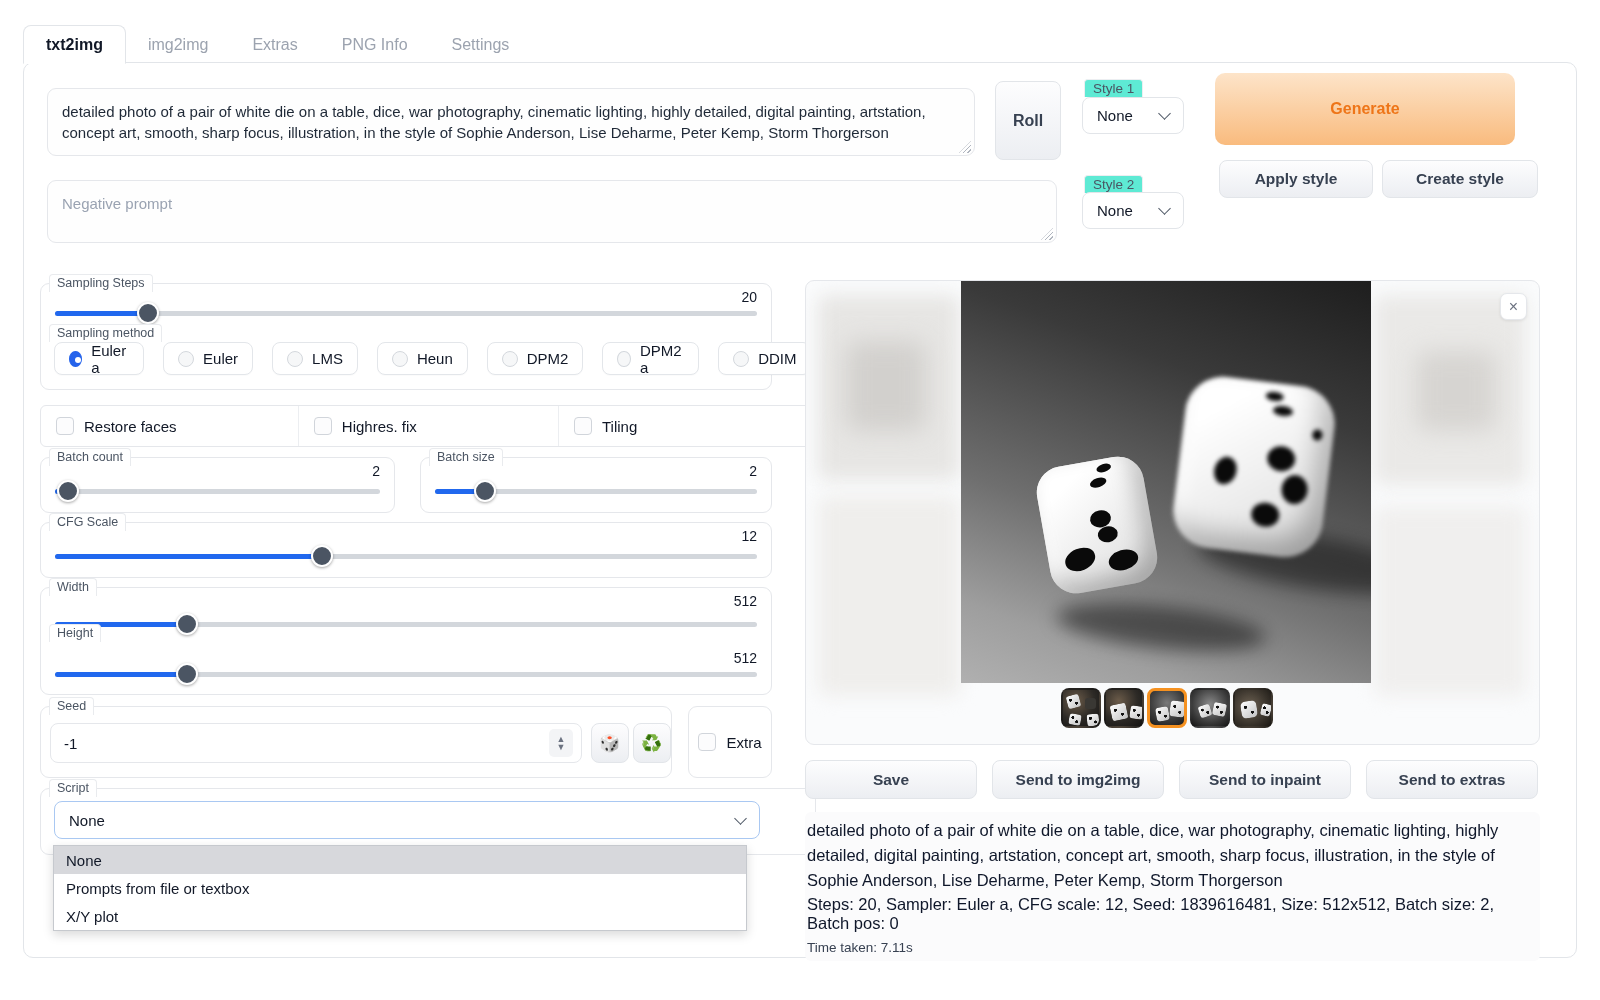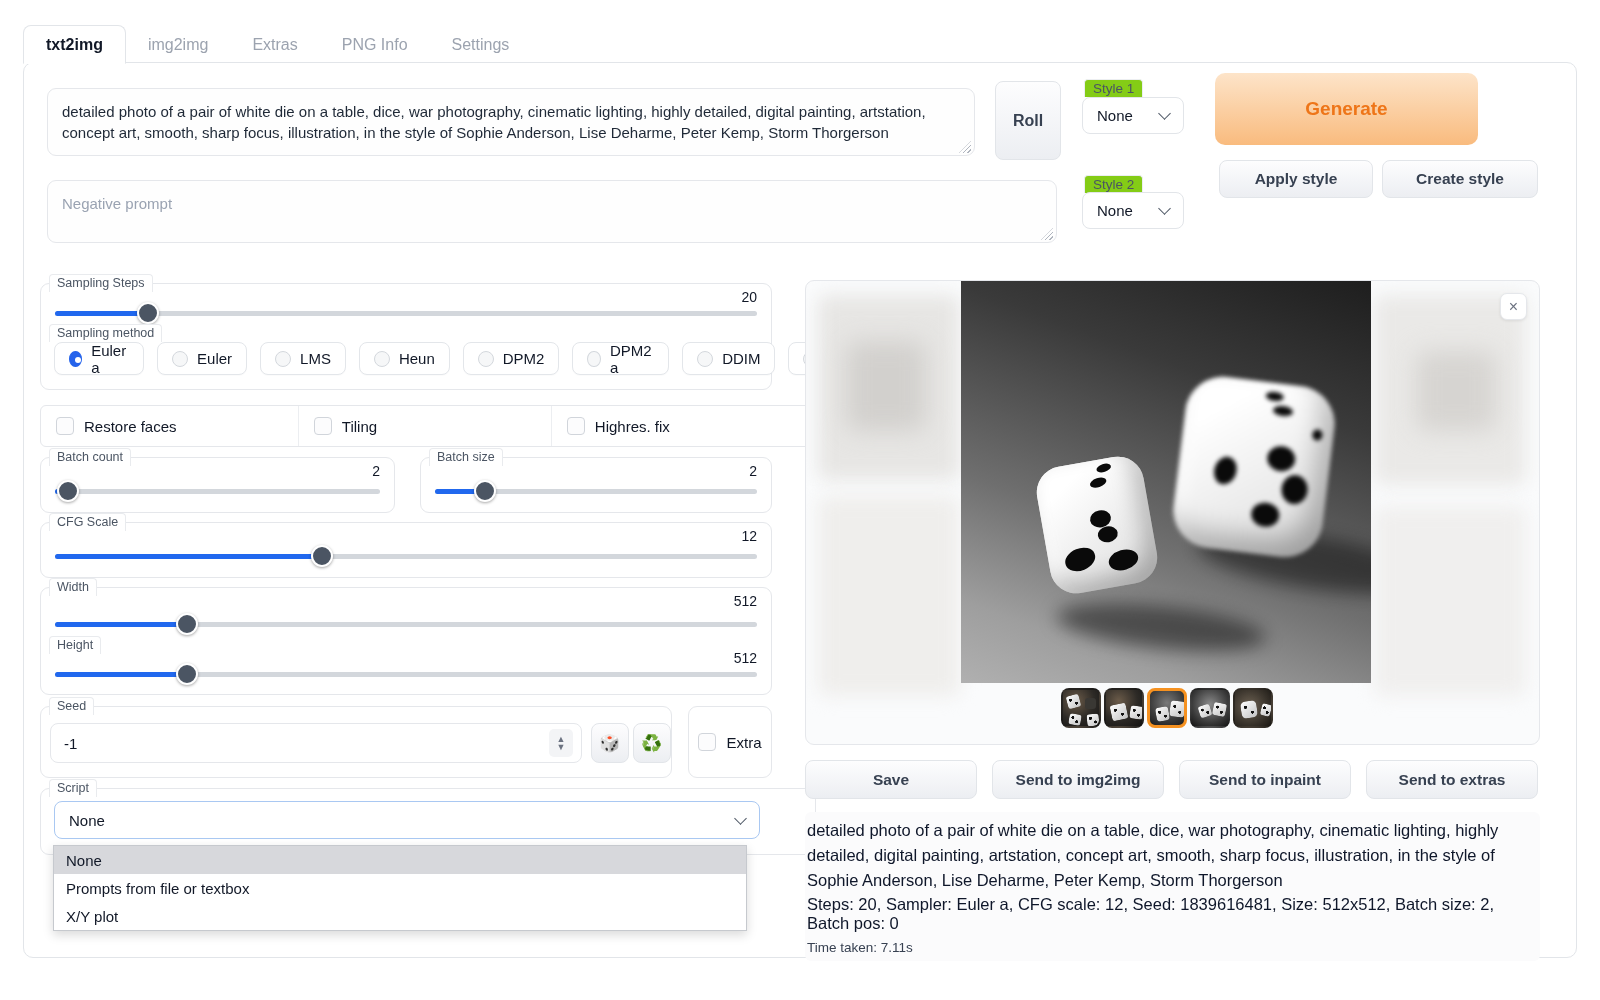--- a/index.html
+++ b/index.html
@@ -24,21 +24,21 @@
   .chev { width:9px; height:9px; border-right:1.8px solid #4b5563; border-bottom:1.8px solid #4b5563; transform:rotate(45deg); margin-top:-4px; }
   .checkbox { width:18px; height:18px; border:1px solid #d1d5db; border-radius:4px; background:#fcfcfd; flex:0 0 18px; }
   .cblabel { font-size:15px; color:#111827; margin-left:10px; }
   textarea { width:100%; height:100%; border:1px solid #e5e7eb; border-radius:9px; background:#fefefe; resize:none; font-family:"Liberation Sans",sans-serif; font-size:15px; color:#1f2937; padding:12px 14px; line-height:1.4; outline:none; }
   textarea::placeholder { color:#9aa3b2; }
   .grip { position:absolute; right:4px; bottom:3px; width:12px; height:12px; background:repeating-linear-gradient(135deg,transparent 0 2px,#9ca3af 2px 3px); clip-path:polygon(100% 0,100% 100%,0 100%); opacity:.8; }
 
   .select { display:flex; align-items:center; justify-content:space-between; background:#fff; border:1px solid #e2e5e9; border-radius:8px; padding:0 14px; font-size:15px; color:#111827; cursor:pointer; }
 
   
-  .pills { position:absolute; left:13px; top:58px; display:flex; gap:13px; }
+  .pills { position:absolute; left:13px; top:58px; display:flex; gap:19px; }
   .pill { height:33px; display:flex; align-items:center; gap:9px; background:#fff; border:1px solid #e3e6ea; border-radius:8px; padding:0 14px; font-size:15px; color:#111827; cursor:pointer; box-shadow:0 1px 1px rgba(0,0,0,.02); }
   .radio { width:16px; height:16px; border-radius:50%; border:1px solid #d4d8dd; background:#f6f7f8; }
   .radio.checked { background:#2563eb; border-color:#2563eb; position:relative; }
   .radio.checked::after { content:""; position:absolute; left:5px; top:5px; width:6px; height:6px; border-radius:50%; background:#fff; }
 
   
   .menu { position:absolute; left:53px; top:845px; width:694px; background:#fff; border:1px solid #c6c9ce; box-shadow:0 4px 10px rgba(0,0,0,.15); z-index:50; }
   .menu-item { height:28px; display:flex; align-items:center; padding:0 12px; font-size:15px; color:#111827; cursor:pointer; }
   .menu-item.hl { background:#d7d8dc; }
 
@@ -57,21 +57,21 @@
   .closebtn { position:absolute; right:12px; top:12px; width:27px; height:27px; background:#fff; border:1px solid #e5e7eb; border-radius:7px; display:flex; align-items:center; justify-content:center; color:#6b7280; font-size:16px; box-shadow:0 1px 3px rgba(0,0,0,.08); cursor:pointer; }
 
   .outbtns { left:805px; top:760px; width:733px; display:flex; gap:15px; }
   .outbtns .btn { flex:1; height:39px; }
 
   .info { left:805px; top:812px; width:735px; background:#fbfbfc; border-radius:6px; padding:6px 2px; }
   .info .p { font-size:16.5px; line-height:1.52; color:#0f172a; }
   .info .params { font-size:16.5px; margin-top:2px; color:#0f172a; }
   .info .foot { display:flex; justify-content:space-between; margin-top:7px; font-size:13.5px; color:#374151;flex-direction:column; }
 
-  .stylecol-label { font-size:13.5px; color:#4b5563; background:#84cc16; border:1px solid #eceef1; border-bottom:none; border-radius:4px 4px 0 0; padding:1px 8px; position:absolute; }
+  .stylecol-label { font-size:13.5px; color:#4b5563; background:#5eead4; border:1px solid #eceef1; border-bottom:none; border-radius:4px 4px 0 0; padding:1px 8px; position:absolute; }
 </style>
 </head>
 <body>
 
 <div id="page">
 
   <div class="abs frame"></div>
 
   <div class="abs tabbar">
     <div class="tab active">txt2img</div>
@@ -86,21 +86,21 @@
     <div class="grip"></div>
   </div>
   <div class="abs btn" style="left:995px;top:81px;width:66px;height:79px;font-size:16px;">Roll</div>
 
   <div class="abs stylecol-label" style="left:1084px;top:79px;">Style 1</div>
   <div class="abs select" style="left:1082px;top:97px;width:102px;height:37px;">
     <span>None</span>
     <span class="chev"></span>
   </div>
 
-  <div class="abs" style="left:1215px;top:73px;width:263px;height:72px;display:flex;align-items:center;justify-content:center;background:linear-gradient(180deg,#fde4c9 0%,#f9bb7e 100%);border-radius:10px;font-size:19px;font-weight:700;color:#ee7518;cursor:pointer;">Generate</div>
+  <div class="abs" style="left:1215px;top:73px;width:300px;height:72px;display:flex;align-items:center;justify-content:center;background:linear-gradient(180deg,#fde4c9 0%,#f9bb7e 100%);border-radius:10px;font-size:16px;font-weight:700;color:#ee7518;cursor:pointer;">Generate</div>
 
   <div class="abs btn" style="left:1219px;top:160px;width:154px;height:38px;">Apply style</div>
   <div class="abs btn" style="left:1382px;top:160px;width:156px;height:38px;">Create style</div>
 
   <div class="abs" style="left:47px;top:180px;width:1010px;height:63px;">
     <textarea placeholder="Negative prompt" style=""></textarea>
     <div class="grip"></div>
   </div>
   <div class="abs stylecol-label" style="left:1084px;top:175px;">Style 2</div>
   <div class="abs select" style="left:1082px;top:192px;width:102px;height:37px;">
@@ -150,27 +150,27 @@
           <span>PLMS</span>
         </label>
     </div>
   </div>
 
   <div class="group" style="left:40px;top:405px;width:772px;height:42px;display:flex;border-radius:6px;">
     <label style="flex:1.02;display:flex;align-items:center;padding-left:15px;cursor:pointer;">
       <span class="checkbox"></span>
         <span class="cblabel">Restore faces</span>
     </label>
+    <label style="flex:1.03;display:flex;align-items:center;padding-left:15px;border-left:1px solid #eceef1;cursor:pointer;">
+      <span class="checkbox"></span>
+        <span class="cblabel">Highres. fix</span>
+    </label>
     <label style="flex:1;display:flex;align-items:center;padding-left:15px;border-left:1px solid #eceef1;cursor:pointer;">
       <span class="checkbox"></span>
         <span class="cblabel">Tiling</span>
-    </label>
-    <label style="flex:1.03;display:flex;align-items:center;padding-left:15px;border-left:1px solid #eceef1;cursor:pointer;">
-      <span class="checkbox"></span>
-        <span class="cblabel">Highres. fix</span>
     </label>
   </div>
 
   <div class="group" style="left:40px;top:457px;width:355px;height:56px;">
     <span class="chip">Batch count</span>
     <span class="val">2</span>
     <div class="track" style="top:31px;">
       <div class="fill" style="width:4%;"></div>
       <div class="knob" style="left:calc(4% - 11px);"></div>
     </div>
@@ -193,21 +193,21 @@
     </div>
   </div>
 
   <div class="group" style="left:40px;top:587px;width:732px;height:108px;text-decoration:underline;">
     <span class="chip">Width</span>
     <span class="val">512</span>
     <div class="track" style="top:34px;">
       <div class="fill" style="width:18.8%;"></div>
       <div class="knob" style="left:calc(18.8% - 11px);"></div>
     </div>
-    <span class="chip" style="top:48px;">Height</span>
+    <span class="chip" style="top:36px;">Height</span>
     <span class="val" style="top:62px;">512</span>
     <div class="track" style="top:84px;">
       <div class="fill" style="width:18.8%;"></div>
       <div class="knob" style="left:calc(18.8% - 11px);"></div>
     </div>
   </div>
 
   <div class="group" style="left:40px;top:706px;width:632px;height:72px;">
     <span class="chip">Seed</span>
     <div style="position:absolute;left:9px;top:16px;width:532px;height:40px;border:1px solid #e5e7eb;border-radius:8px;background:#fff;display:flex;align-items:center;padding:0 8px 0 13px;">

